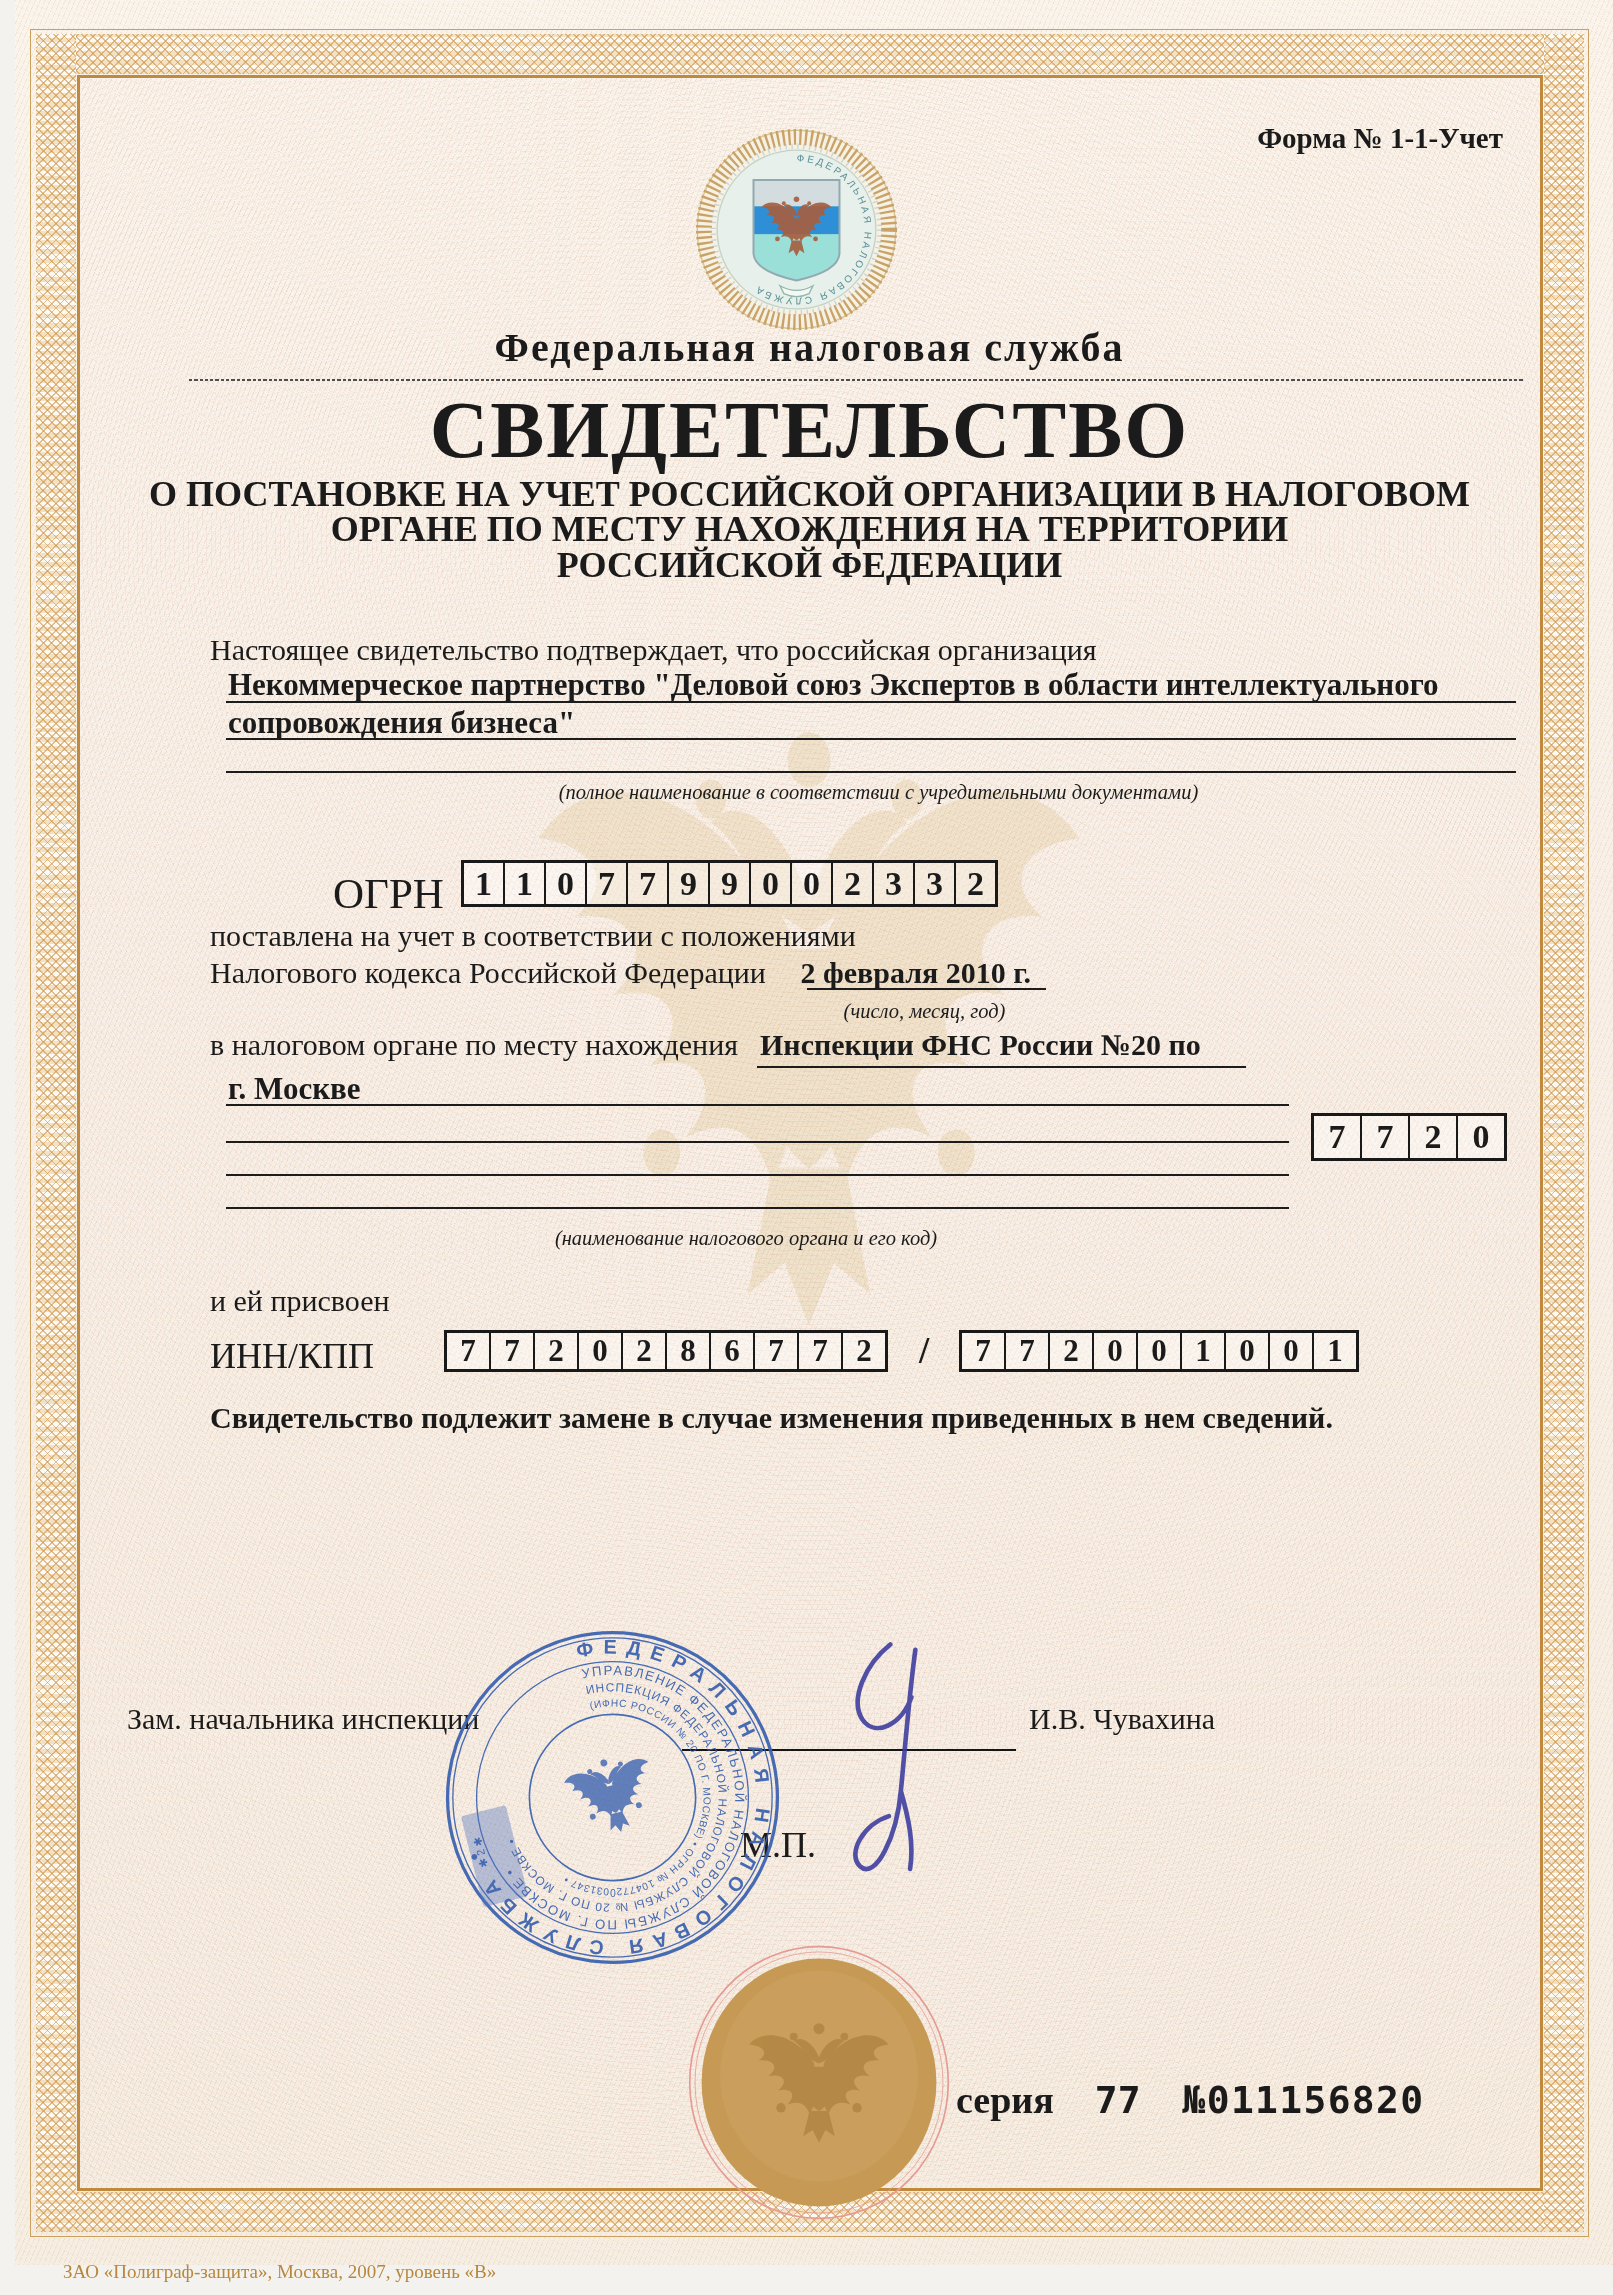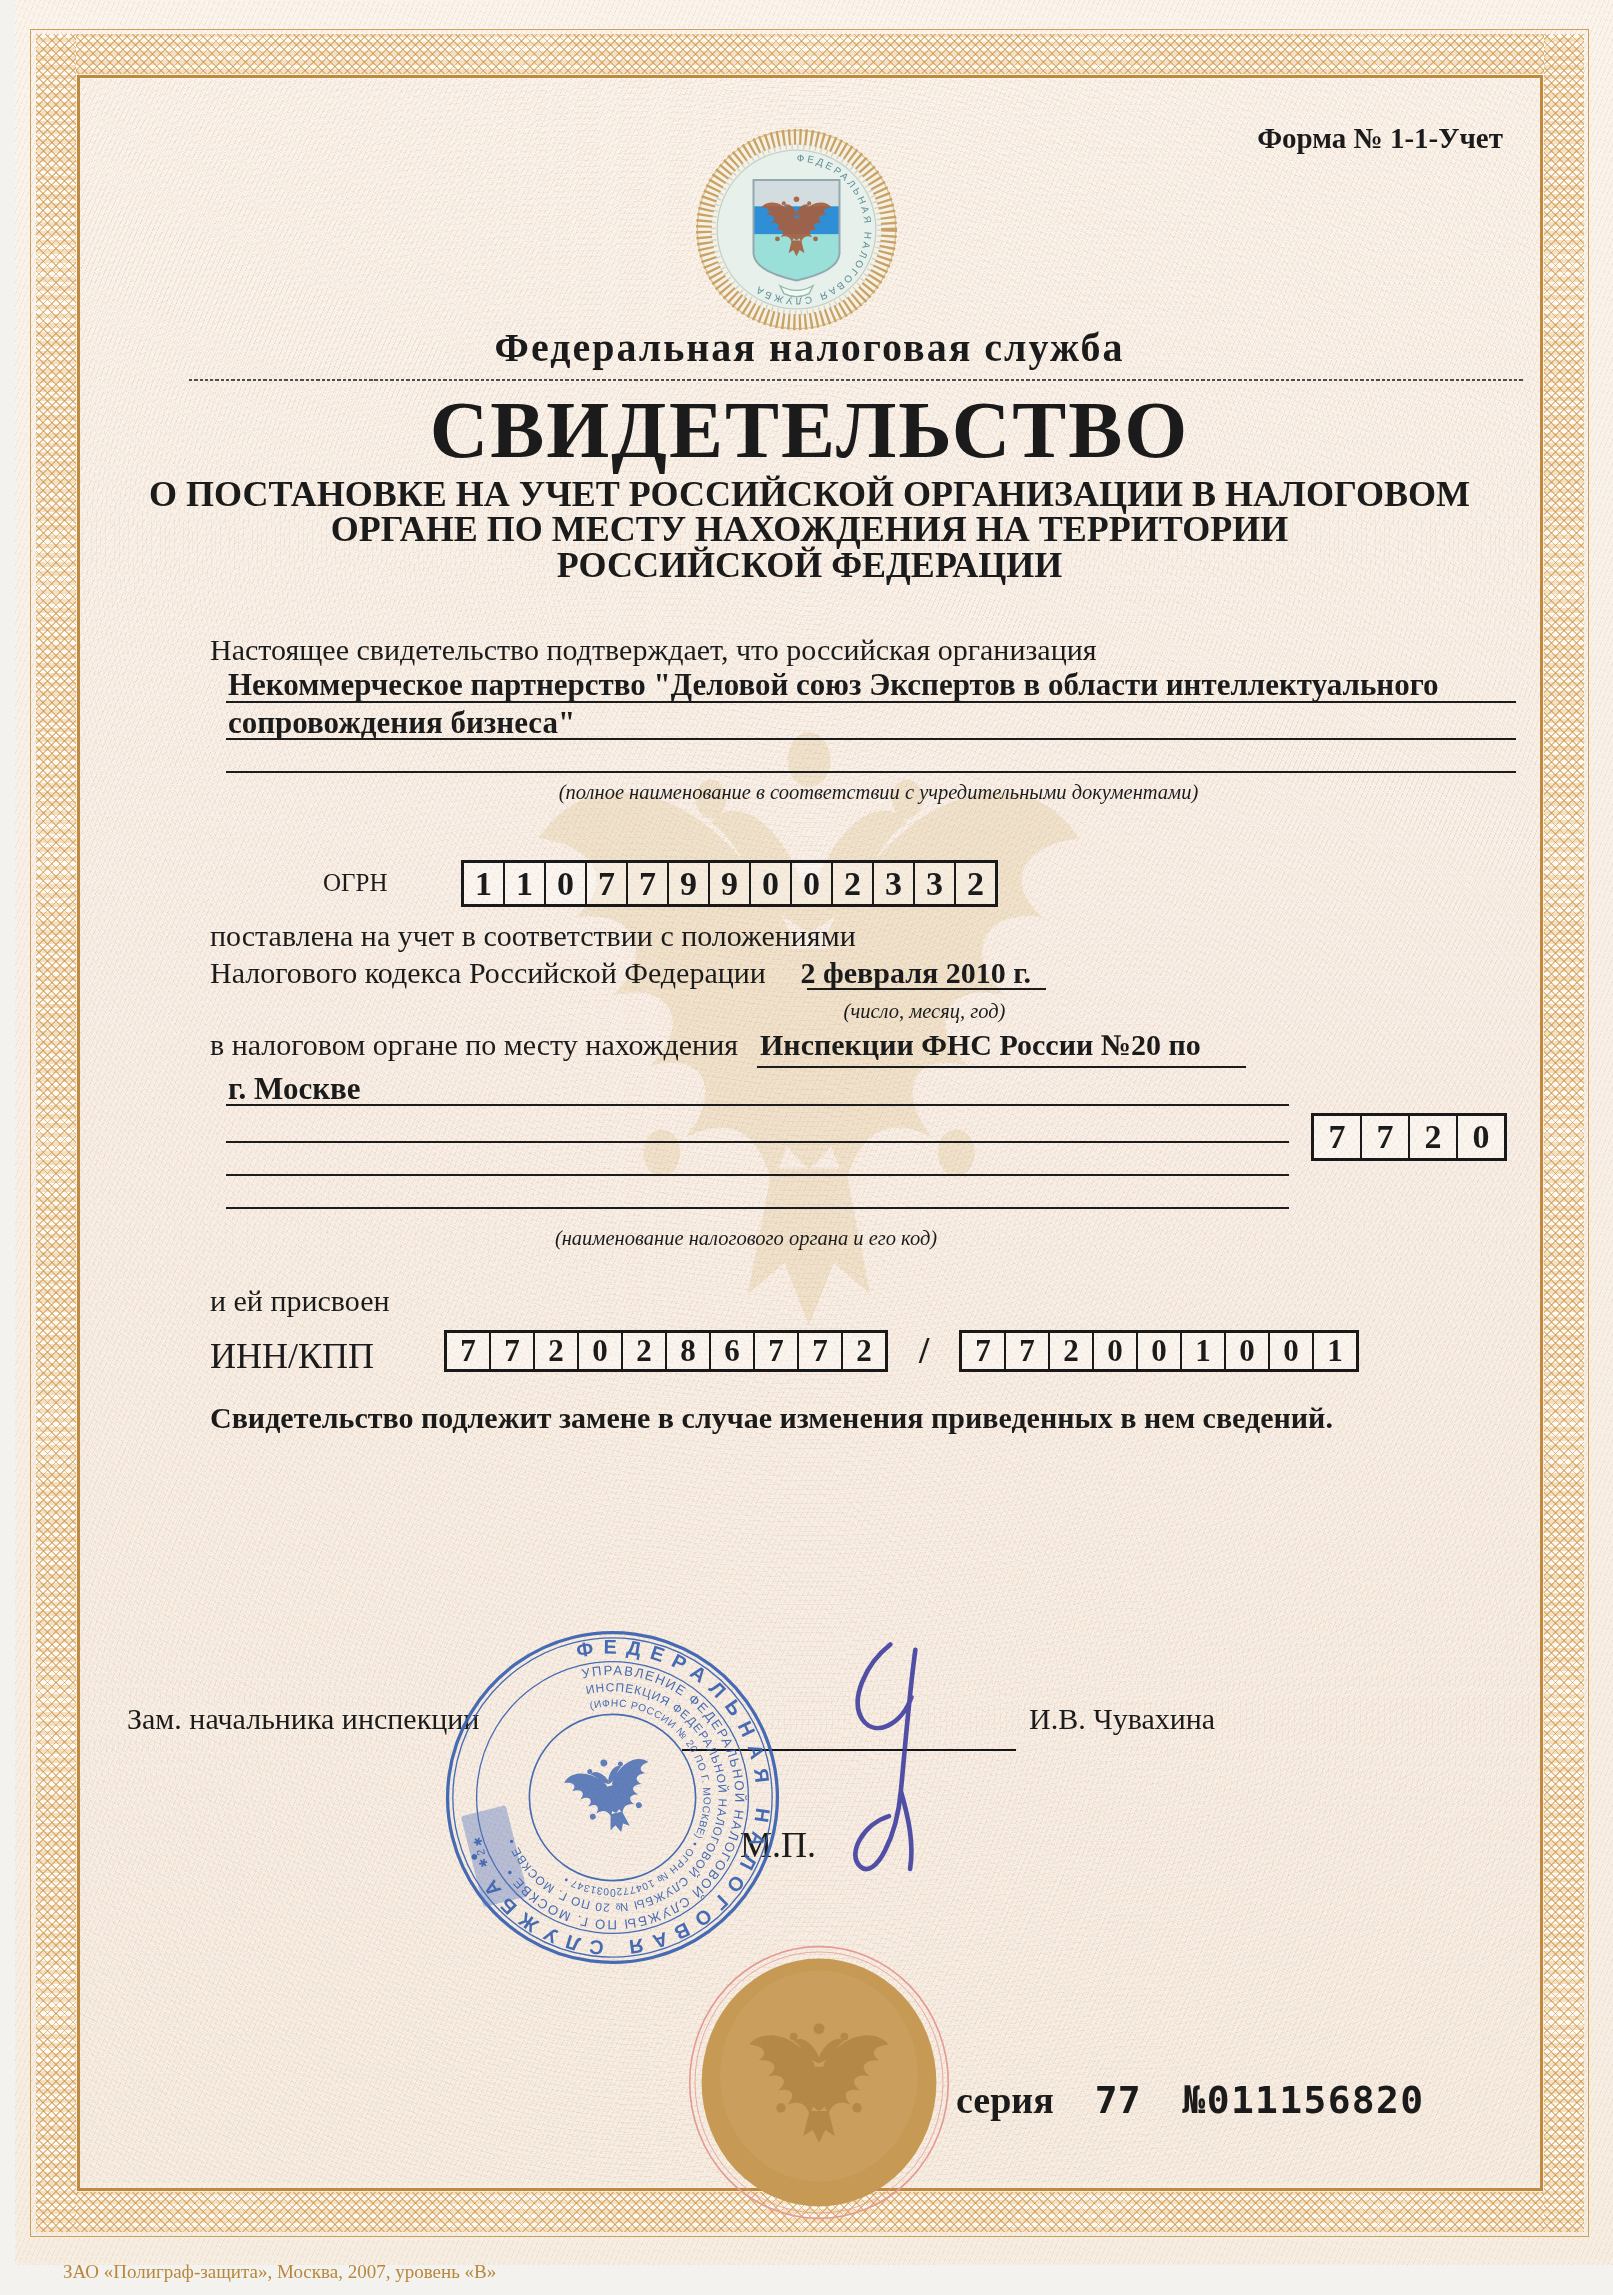--- a/index.html
+++ b/index.html
@@ -160,21 +160,21 @@
 <div class="abs subtitle center nowrap" style="top:544px">РОССИЙСКОЙ ФЕДЕРАЦИИ</div>
 
 <div class="abs body-text nowrap" style="left:210px;top:633px">Настоящее свидетельство подтверждает, что российская организация</div>
 <div class="abs org-name nowrap" style="left:228px;top:667px">Некоммерческое партнерство "Деловой союз Экспертов в области интеллектуального</div>
 <div class="abs uline" style="left:226px;top:701px;width:1290px"></div>
 <div class="abs org-name nowrap" style="left:228px;top:705px">сопровождения бизнеса"</div>
 <div class="abs uline" style="left:226px;top:738px;width:1290px"></div>
 <div class="abs uline" style="left:226px;top:771px;width:1290px"></div>
 <div class="abs small-caption center" style="left:423px;top:781px;width:911px">(полное наименование в соответствии с учредительными документами)</div>
 
-<div class="abs body-text nowrap" style="left:323px;top:869px;font-size:25px">ОГРН</div>
+<div class="abs body-text nowrap" style="left:333px;top:869px;font-size:43px">ОГРН</div>
 <div class="abs digitbox" id="ogrn-box" style="left:461px;top:860px">
     <div class="cell">1</div>
     <div class="cell">1</div>
     <div class="cell">0</div>
     <div class="cell">7</div>
     <div class="cell">7</div>
     <div class="cell">9</div>
     <div class="cell">9</div>
     <div class="cell">0</div>
     <div class="cell">0</div>

